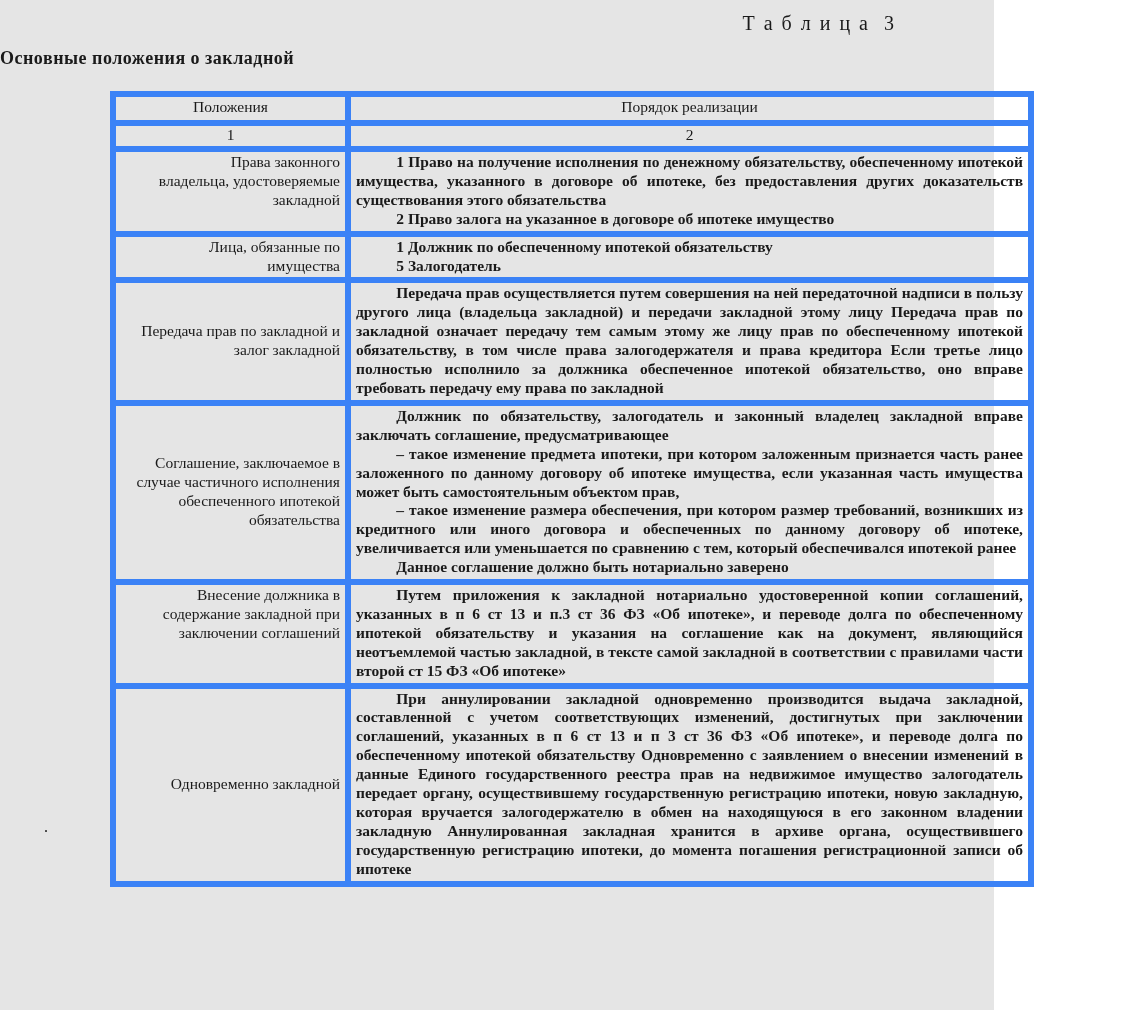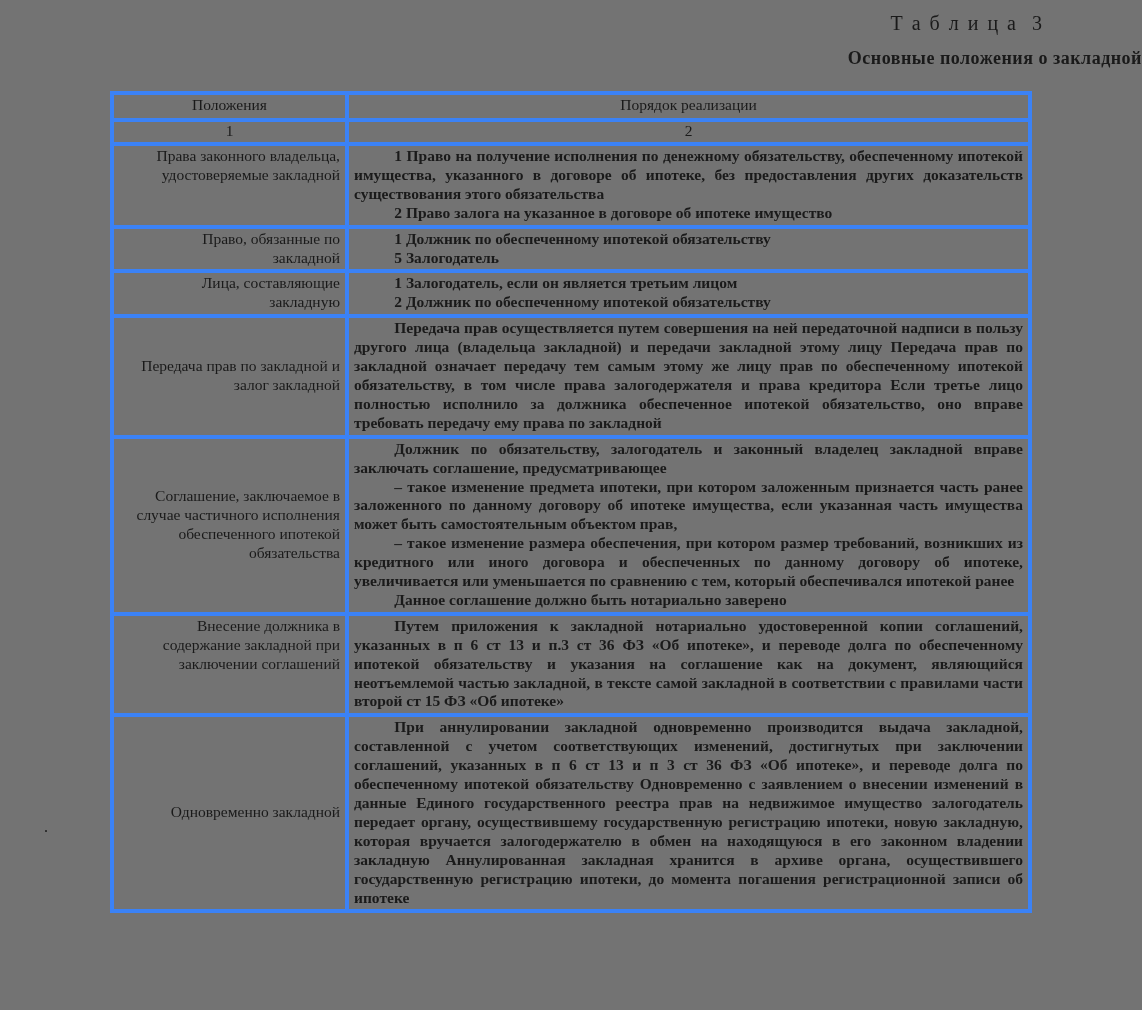--- a/index.html
+++ b/index.html
@@ -1,53 +1,53 @@
 <!DOCTYPE html>
 <html><head>
   <meta charset="utf-8">
   <style>
     html, body { margin: 0; padding: 0; background: #ffffff; }
     .page {
       position: relative;
-      width: 1142px;
+      width: 994px;
       min-height: 1010px;
-      background: #737373;
+      background: #e5e5e5;
       color: #1a1a1a;
       font-family: "Liberation Serif", "DejaVu Serif", serif;
       box-sizing: border-box;
     }
     .corner-label {
       position: absolute;
       top: 12px;
       right: 98px;
       font-size: 20px;
       letter-spacing: 2px;
       white-space: pre;
     }
     .doc-title {
       margin: 0;
       padding-top: 48px;
-      text-align: right;
+      text-align: left;
       font-size: 18px;
       font-weight: bold;
       letter-spacing: 0.5px;
     }
     table.tbl {
       border-collapse: collapse;
       margin: 22px 0 0 110px;
       width: 918px;
       table-layout: fixed;
       font-size: 15.5px;
       line-height: 1.22;
       border: 2px solid #151515;
     }
     table.tbl col.c1 { width: 235px; }
     table.tbl col.c2 { width: 683px; }
     table.tbl td {
-      border: 4px solid #3b82f6;
+      border: 6px solid #3b82f6;
       vertical-align: top;
       padding: 1px 5px 2px 5px;
       overflow: hidden;
     }
     td.hc {
       text-align: center;
       padding: 1px 4px;
       height: 20px;
     }
     tr.numrow td.hc { height: 17px; line-height: 1.05; }
@@ -102,34 +102,27 @@
 
       <tr>
         <td class="pos ind">Права законного владельца, удостоверяемые закладной</td>
         <td class="det">
           <p>1  Право на получение исполнения по денежному обязательству, обеспеченному ипотекой имущества, указанного в договоре об ипотеке, без предоставления других доказательств существования этого обязательства</p>
           <p>2  Право залога на указанное в договоре об ипотеке имущество</p>
         </td>
       </tr>
 
       <tr>
-        <td class="pos ind">Право, обязанные по закладной</td>
+        <td class="pos ind">Лица, обязанные по имущества</td>
         <td class="det">
           <p>1  Должник по обеспеченному ипотекой обязательству</p>
           <p>5  Залогодатель</p>
         </td>
       </tr>
 
-      <tr>
-        <td class="pos ind">Лица, составляющие закладную</td>
-        <td class="det">
-          <p>1  Залогодатель, если он является третьим лицом</p>
-          <p>2  Должник по обеспеченному ипотекой обязательству</p>
-        </td>
-      </tr>
 
 
       <tr>
         <td class="pos vmid">Передача прав по закладной и залог закладной</td>
         <td class="det">
           <p>Передача прав осуществляется путем совершения на ней передаточной надписи в пользу другого лица (владельца закладной) и передачи закладной этому лицу  Передача прав по закладной означает передачу тем самым этому же лицу прав по обеспеченному ипотекой обязательству, в том числе права залогодержателя и права кредитора  Если третье лицо полностью исполнило за должника обеспеченное ипотекой обязательство, оно вправе требовать передачу ему права по закладной</p>
         </td>
       </tr>
 
       <tr>

